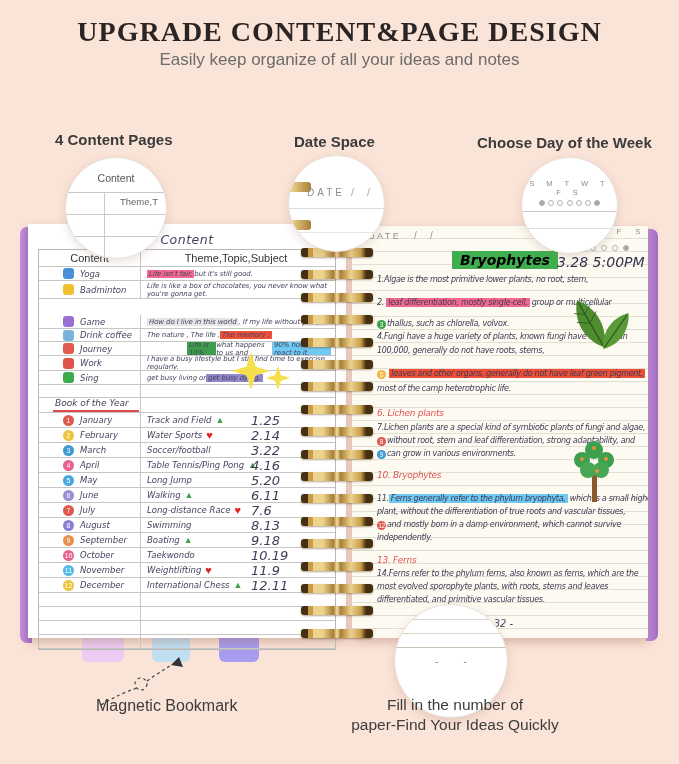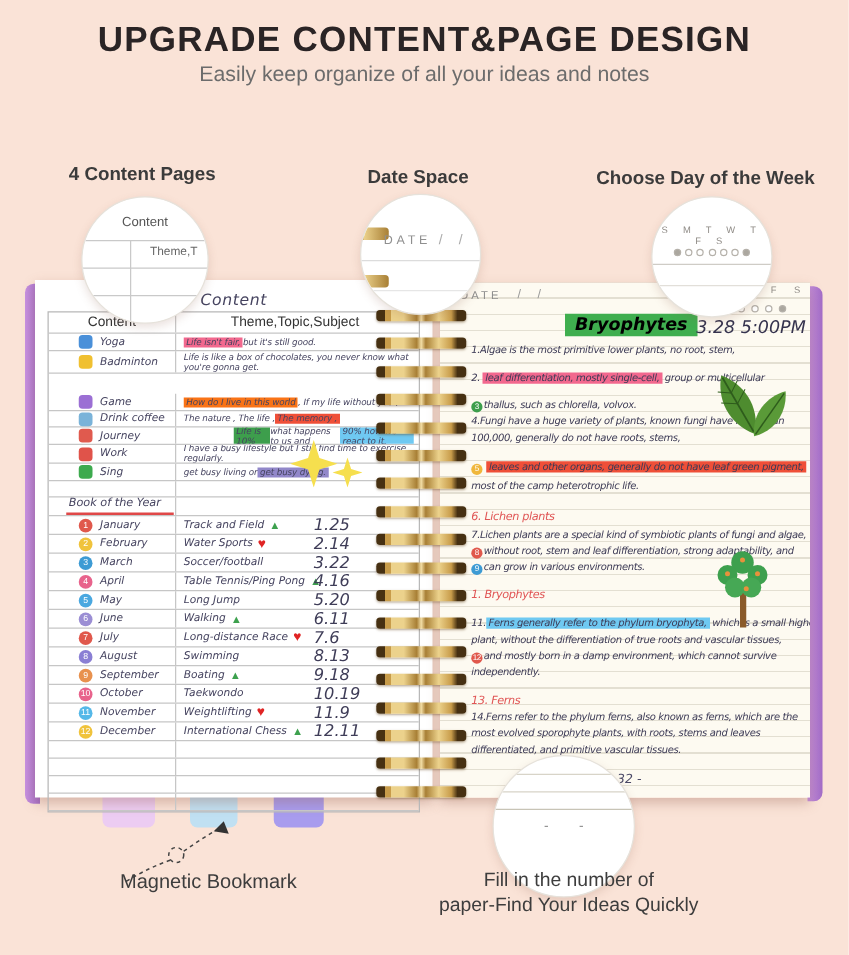--- a/index.html
+++ b/index.html
@@ -1,20 +1,20 @@
 <!DOCTYPE html>
 <html><head>
 <meta charset="utf-8">
 <style>
   html,body{margin:0;padding:0;}
   .stage{position:relative;width:679px;height:764px;background:#fae3d7;overflow:hidden;
          font-family:"Liberation Sans",sans-serif;}
   
   .title{position:absolute;top:16px;left:0;width:100%;text-align:center;
-         font-family:Liberation Sans, sans-serif;font-weight:700;font-size:28px;
+         font-family:Liberation Serif, serif;font-weight:700;font-size:28px;
          letter-spacing:1px;color:#2a2425;}
   .subtitle{position:absolute;top:50px;left:0;width:100%;text-align:center;
             font-size:17px;color:#6c6c6c;}
   
   .callout{position:absolute;font-size:15px;color:#3b3b3b;font-weight:600;z-index:50;}
   .callout b{font-weight:800;}
   
   .notebook{position:absolute;left:20px;top:222px;width:638px;height:426px;z-index:10;}
   .cover-left{position:absolute;left:0;top:5px;width:12px;height:416px;
               background:linear-gradient(90deg,#c791e0,#a26cc7);border-radius:7px 0 0 7px;}
@@ -48,21 +48,21 @@
   .month-page{position:absolute;left:110px;font-size:13px;color:#3f3d58;}
   .act-icon{width:11px;height:11px;border-radius:3px;flex:0 0 11px;}
   .month-badge{width:11px;height:11px;border-radius:50%;flex:0 0 11px;color:#fff;
                display:flex;align-items:center;justify-content:center;font-size:7px;
                font-style:normal;font-family:"Liberation Sans",sans-serif;}
   .boy-wrap{font-size:9px;border-bottom:2px solid #e04848;padding:0 10px 2px 2px;}
   .marker{font-size:9px;margin-left:4px;font-style:normal;}
   .marker.triangle{color:#3da14e;}
   .marker.heart{color:#e02424;font-size:11px;}
   .hl{padding:0 2px;}
-  .hl-pink{background:#f2688e;}.hl-yellow{background:#f97316;}.hl-red{background:#ef4f38;}
+  .hl-pink{background:#f2688e;}.hl-yellow{background:#e5e5e5;}.hl-red{background:#ef4f38;}
   .hl-green{background:#3d9e4c;margin-left:40px;}.hl-blue{background:#6fc9f2;}.hl-purple{background:#9187c9;}
   
   .rp-date{position:absolute;top:5px;left:16px;font-size:9px;letter-spacing:2.5px;
            color:#8d8d8d;}
   .rp-slash{position:absolute;top:4px;font-size:10px;color:#999;}
   .rp-week{position:absolute;top:1px;font-size:7.5px;color:#8f8b86;letter-spacing:6px;}
   .dot{display:inline-block;width:6px;height:6px;border-radius:50%;
        border:1px solid #b5b1aa;background:#fff;box-sizing:border-box;}
   .dot.filled{background:#aba79f;}
   .rp-heading{position:absolute;top:25px;left:100px;font-size:14px;font-weight:600;
@@ -372,21 +372,21 @@
           <div class="note-line hw" style="top: 71px;"><span>2. </span><span class="hl hl-pink">leaf differentiation, mostly single-cell,</span><span> group or multicellular</span></div>
           <div class="note-line hw" style="top: 92px;"><span class="nbadge" style="background: rgb(61, 158, 76);">3</span><span>thallus, such as chlorella, volvox.</span></div>
           <div class="note-line hw" style="top: 105px;"><span>4.Fungi have a huge variety of plants, known fungi have more than</span></div>
           <div class="note-line hw" style="top: 119px;"><span>100,000, generally do not have roots, stems,</span></div>
           <div class="note-line hw" style="top: 142px;"><span class="nbadge" style="background: rgb(240, 183, 60);">5</span><span> </span><span class="hl hl-red">leaves and other organs, generally do not have leaf green pigment,</span></div>
           <div class="note-line hw" style="top: 157px;"><span>most of the camp heterotrophic life.</span></div>
           <div class="note-line hw" style="top: 182px;"><span class="note-red">6. Lichen plants</span></div>
           <div class="note-line hw" style="top: 196px;"><span>7.Lichen plants are a special kind of symbiotic plants of fungi and algae,</span></div>
           <div class="note-line hw" style="top: 209px;"><span class="nbadge" style="background: rgb(224, 88, 76);">8</span><span>without root, stem and leaf differentiation, strong adaptability, and</span></div>
           <div class="note-line hw" style="top: 222px;"><span class="nbadge" style="background: rgb(61, 155, 212);">9</span><span>can grow in various environments.</span></div>
-          <div class="note-line hw" style="top: 244px;"><span class="note-red">1. Bryophytes</span></div>
+          <div class="note-line hw" style="top: 244px;"><span class="note-red">10. Bryophytes</span></div>
           <div class="note-line hw" style="top: 267px;"><span>11.</span><span class="hl hl-blue">Ferns generally refer to the phylum bryophyta,</span><span> which is a small higher</span></div>
           <div class="note-line hw" style="top: 280px;"><span>plant, without the differentiation of true roots and vascular tissues,</span></div>
           <div class="note-line hw" style="top: 293px;"><span class="nbadge" style="background: rgb(224, 88, 76);">12</span><span>and mostly born in a damp environment, which cannot survive</span></div>
           <div class="note-line hw" style="top: 306px;"><span>independently.</span></div>
           <div class="note-line hw" style="top: 329px;"><span class="note-red">13. Ferns</span></div>
           <div class="note-line hw" style="top: 342px;"><span>14.Ferns refer to the phylum ferns, also known as ferns, which are the</span></div>
           <div class="note-line hw" style="top: 355px;"><span>most evolved sporophyte plants, with roots, stems and leaves</span></div>
           <div class="note-line hw" style="top: 368px;"><span>differentiated, and primitive vascular tissues.</span></div>
         </div>
       <div class="rp-pagenum hw">- 32 -</div>

